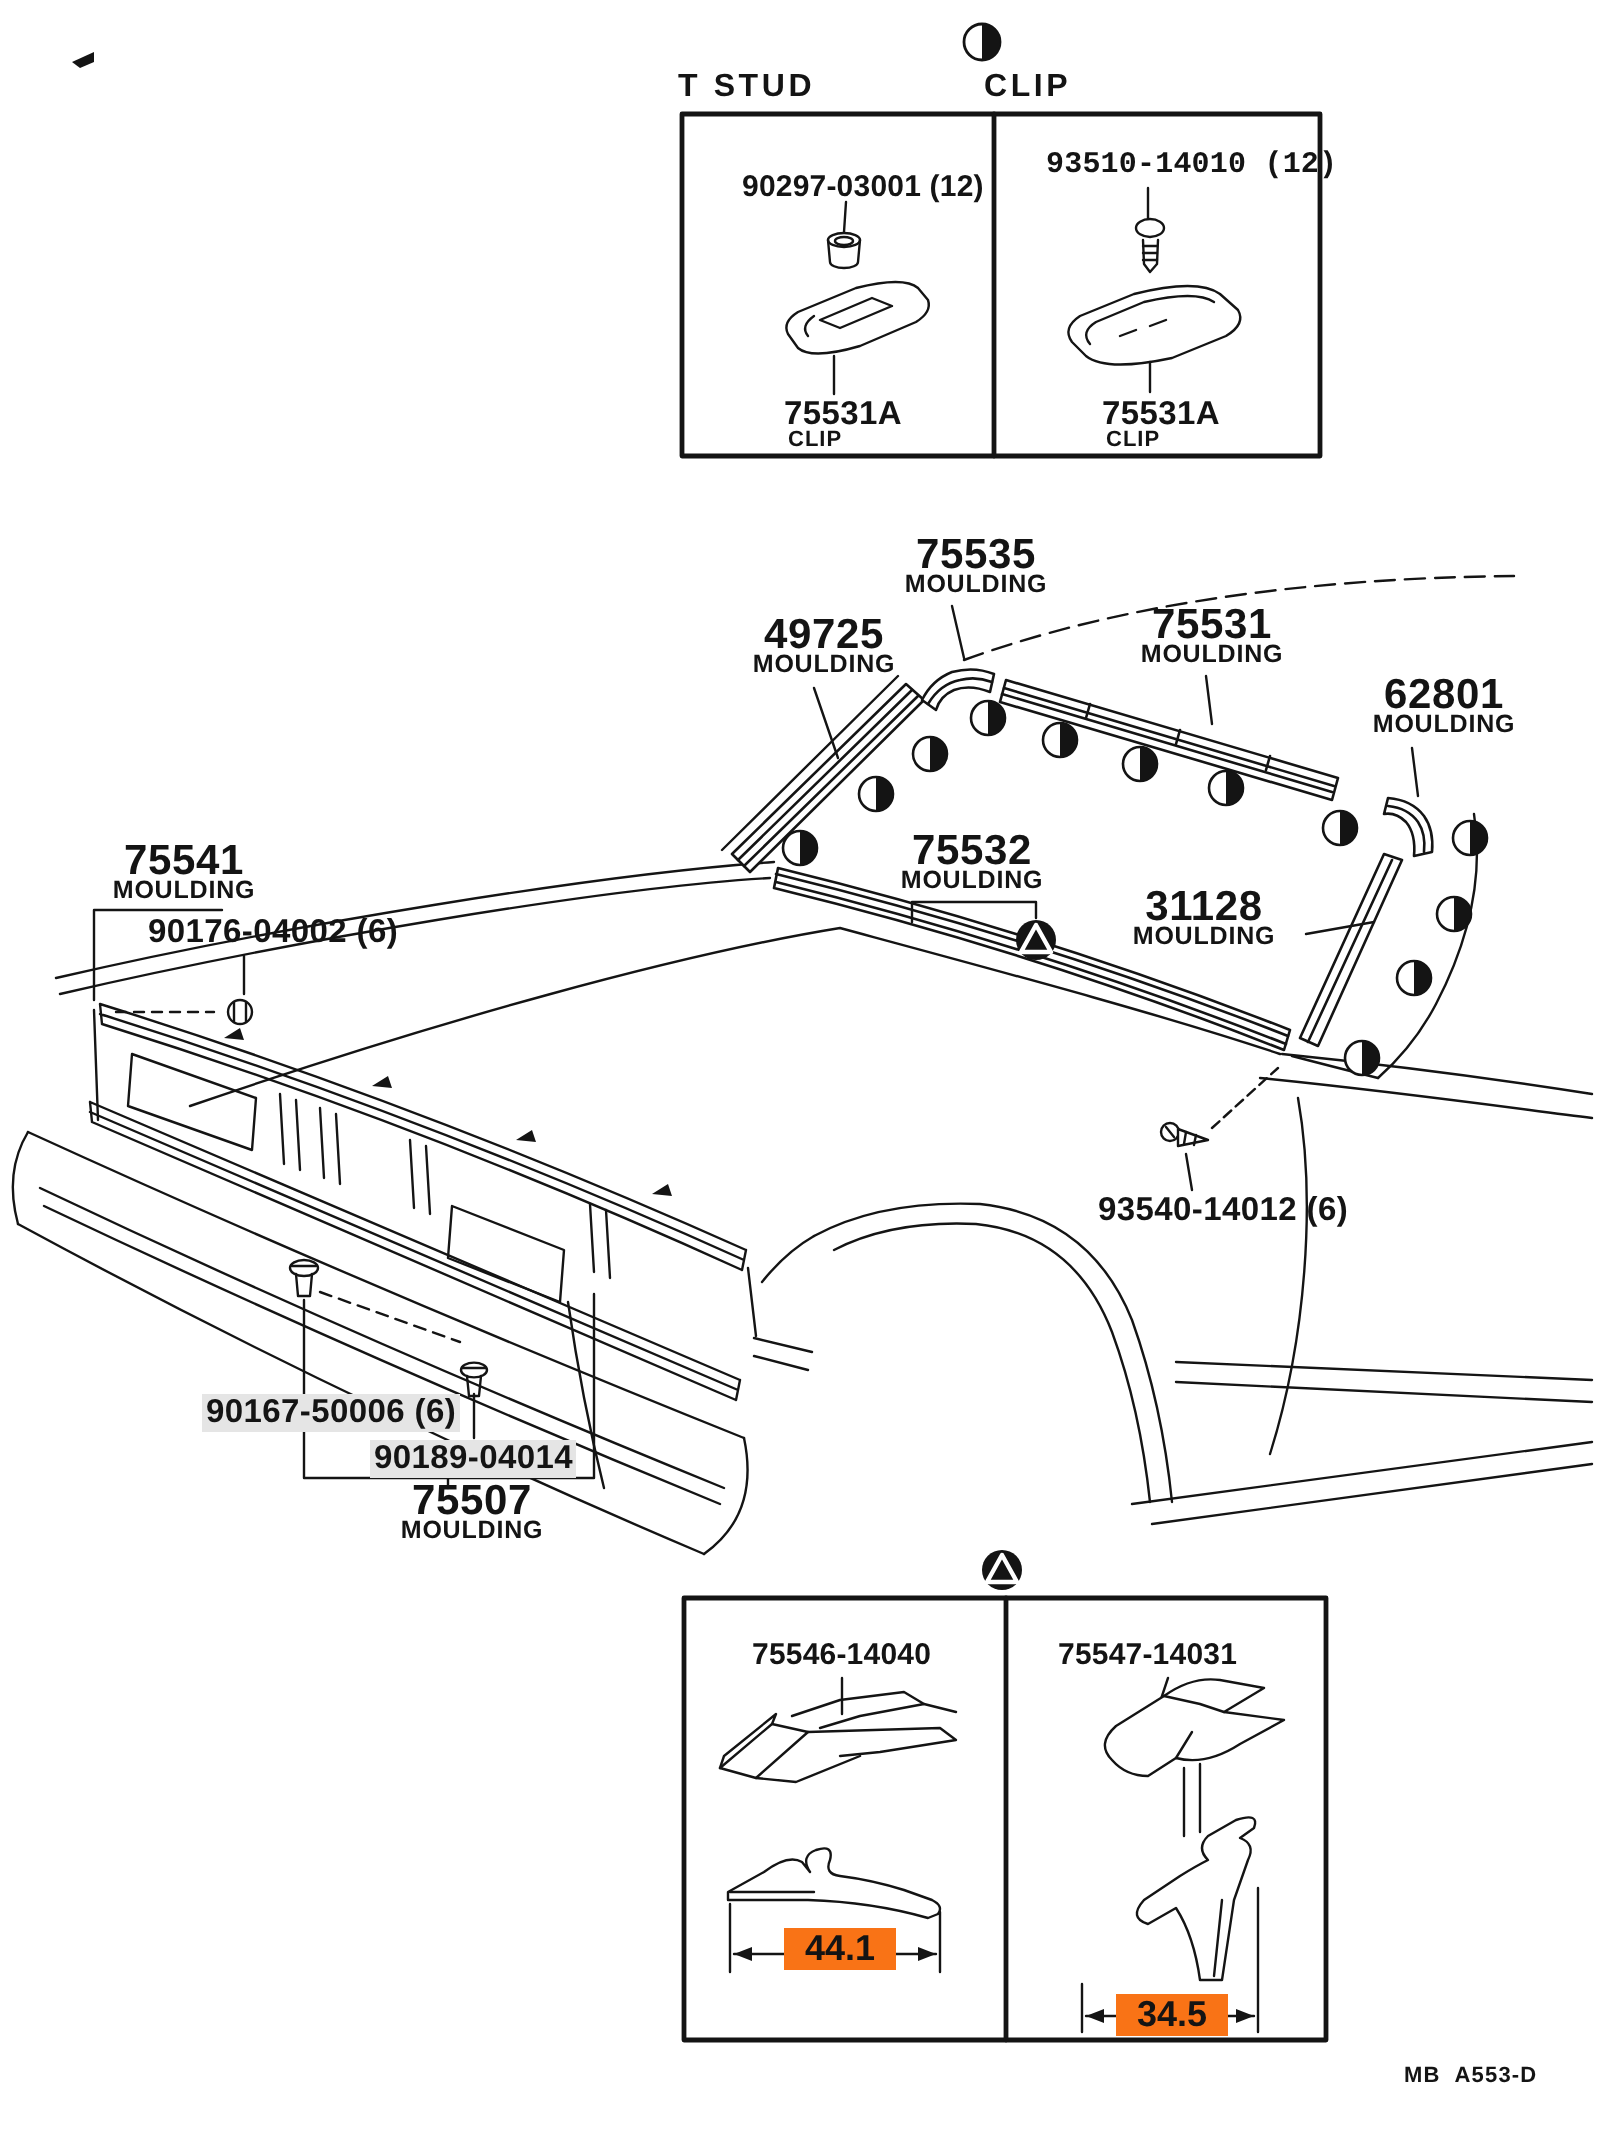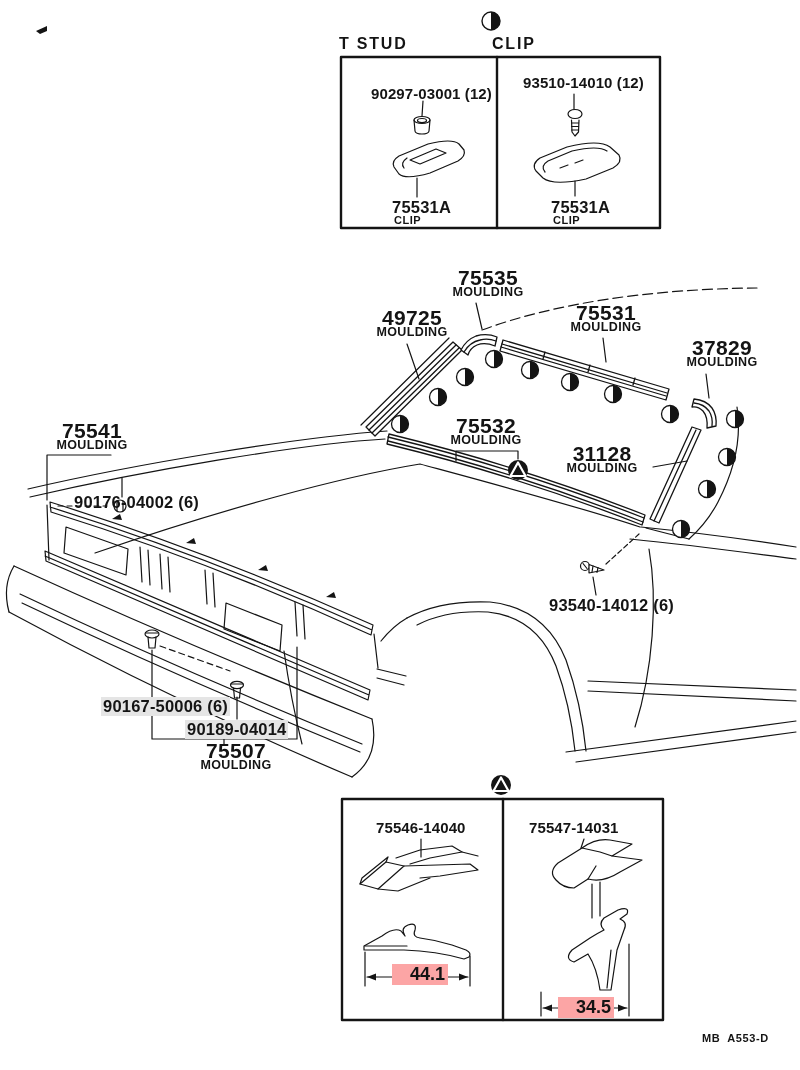--- a/index.html
+++ b/index.html
@@ -7,21 +7,21 @@
        font-family:"Liberation Sans",sans-serif;color:#141414;}
   #art{position:absolute;left:0;top:0;}
   .lbl{position:absolute;font-weight:bold;white-space:nowrap;color:#141414;text-align:center;}
   .mould{text-align:center;}
   .num{font-size:21px;line-height:17px;letter-spacing:.3px;}
   .word{font-size:12.5px;line-height:13px;letter-spacing:.4px;}
   .pn{font-size:16.5px;letter-spacing:.2px;}
   .pn2{font-size:15px;letter-spacing:.1px;}
   .clipword{font-size:11px;letter-spacing:.5px;}
   .title{font-size:16px;letter-spacing:1.8px;}
-  .dim{font-size:18px;background:#fca5a5;padding:0 3px;text-align:right;}
+  .dim{font-size:18px;background:#f97316;padding:0 3px;text-align:center;}
   .bgw{background:#e5e5e5;padding:0 2px;}
   .footer{font-size:11px;letter-spacing:.6px;white-space:pre;}
 </style>
 </head>
 <body>
 
 <svg id="art" width="800" height="1070" viewBox="0 0 800 1070">
   <g fill="none" stroke="#141414" stroke-width="1.2" stroke-linecap="round" stroke-linejoin="round">
 
     <path d="M36,31 l11,-5 v5 l-7,3 Z" fill="#141414" stroke="none"></path>
@@ -225,61 +225,61 @@
       <path d="M543,1008 H627"></path>
       <path d="M543,1008 l9,-3.5 v7 Z M627,1008 l-9,-3.5 v7 Z" fill="#141414" stroke="none"></path>
     </g>
   </g>
 </svg>
 
 <div class="lbl title" style="left:339px;top:35px;">T STUD</div>
 <div class="lbl title" style="left:492px;top:35px;">CLIP</div>
 
 <div class="lbl pn2" style="left:371px;top:85px;">90297-03001 (12)</div>
-<div class="lbl pn2" style="left:523px;top:74px;">93510-14010 (12)</div>
+<div class="lbl pn2" style="left:523px;top:74px;font-family:Liberation Mono, monospace;">93510-14010 (12)</div>
 
 <div class="lbl pn" style="left:392px;top:198px;">75531A</div>
 <div class="lbl clipword" style="left:394px;top:214px;">CLIP</div>
 <div class="lbl pn" style="left:551px;top:198px;">75531A</div>
 <div class="lbl clipword" style="left:553px;top:214px;">CLIP</div>
 
 <div class="lbl mould" style="left:438px;top:269px;width:100px;">
   <div class="num">75535</div>
   <div class="word">MOULDING</div>
 </div>
 <div class="lbl mould" style="left:362px;top:309px;width:100px;">
   <div class="num">49725</div>
   <div class="word">MOULDING</div>
 </div>
 <div class="lbl mould" style="left:556px;top:304px;width:100px;">
   <div class="num">75531</div>
   <div class="word">MOULDING</div>
 </div>
 <div class="lbl mould" style="left:672px;top:339px;width:100px;">
-  <div class="num">37829</div>
+  <div class="num">62801</div>
   <div class="word">MOULDING</div>
 </div>
 <div class="lbl mould" style="left:436px;top:417px;width:100px;">
   <div class="num">75532</div>
   <div class="word">MOULDING</div>
 </div>
 <div class="lbl mould" style="left:552px;top:445px;width:100px;">
   <div class="num">31128</div>
   <div class="word">MOULDING</div>
 </div>
 <div class="lbl mould" style="left:42px;top:422px;width:100px;">
   <div class="num">75541</div>
   <div class="word">MOULDING</div>
 </div>
 <div class="lbl mould" style="left:188px;top:742px;width:96px;">
   <div class="num">75507</div>
   <div class="word">MOULDING</div>
 </div>
 
-<div class="lbl pn" style="left:74px;top:457px;margin-top:36px;">90176-04002 (6)</div>
+<div class="lbl pn" style="left:74px;top:457px;">90176-04002 (6)</div>
 <div class="lbl pn bgw" style="left:101px;top:697px;">90167-50006 (6)</div>
 <div class="lbl pn bgw" style="left:185px;top:720px;">90189-04014</div>
 <div class="lbl pn" style="left:549px;top:596px;">93540-14012 (6)</div>
 
 <div class="lbl pn2" style="left:376px;top:819px;">75546-14040</div>
 <div class="lbl pn2" style="left:529px;top:819px;">75547-14031</div>
 <div class="lbl dim" style="left:392px;top:964px;width:50px;">44.1</div>
 <div class="lbl dim" style="left:558px;top:997px;width:50px;">34.5</div>
 
 <div class="lbl footer" style="left:702px;top:1032px;">MB  A553-D</div>

